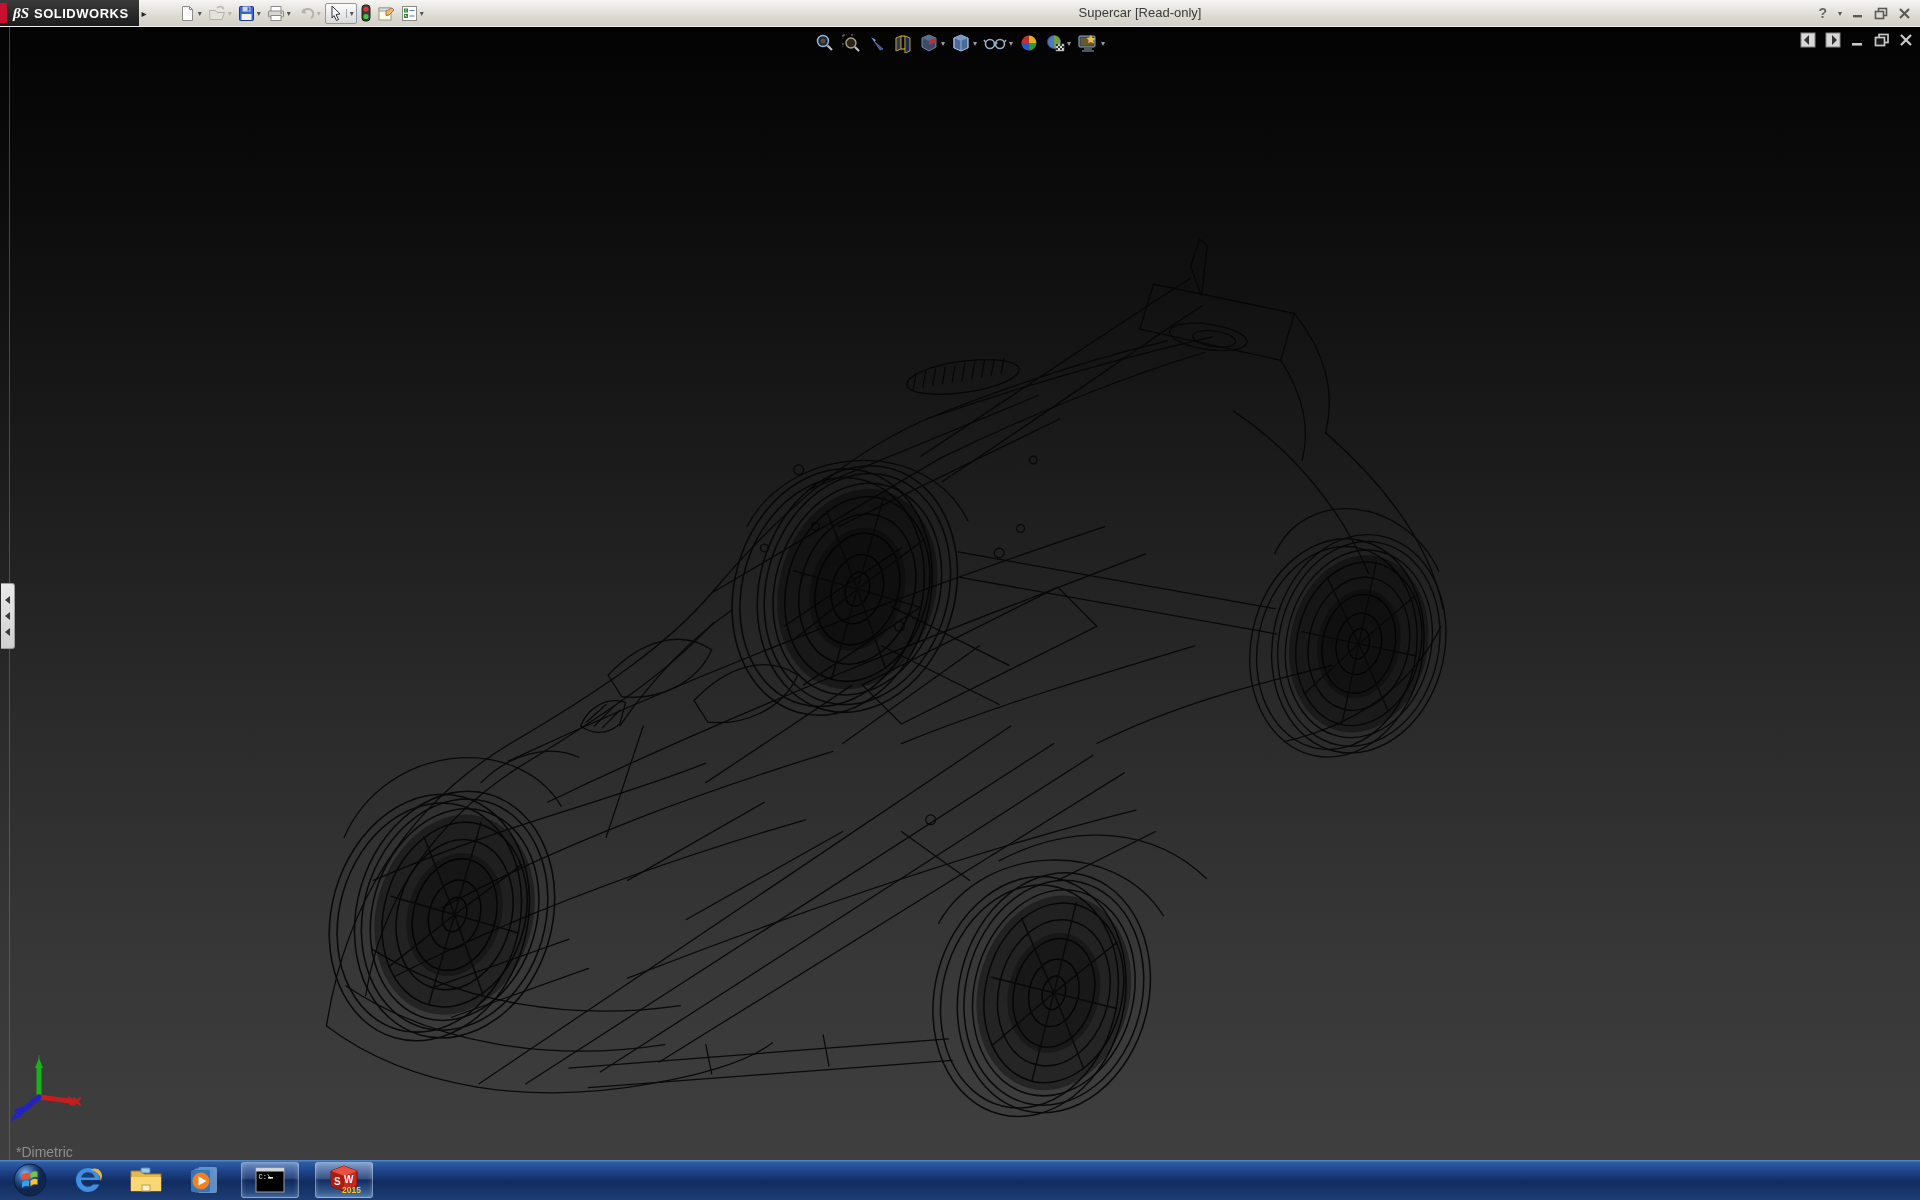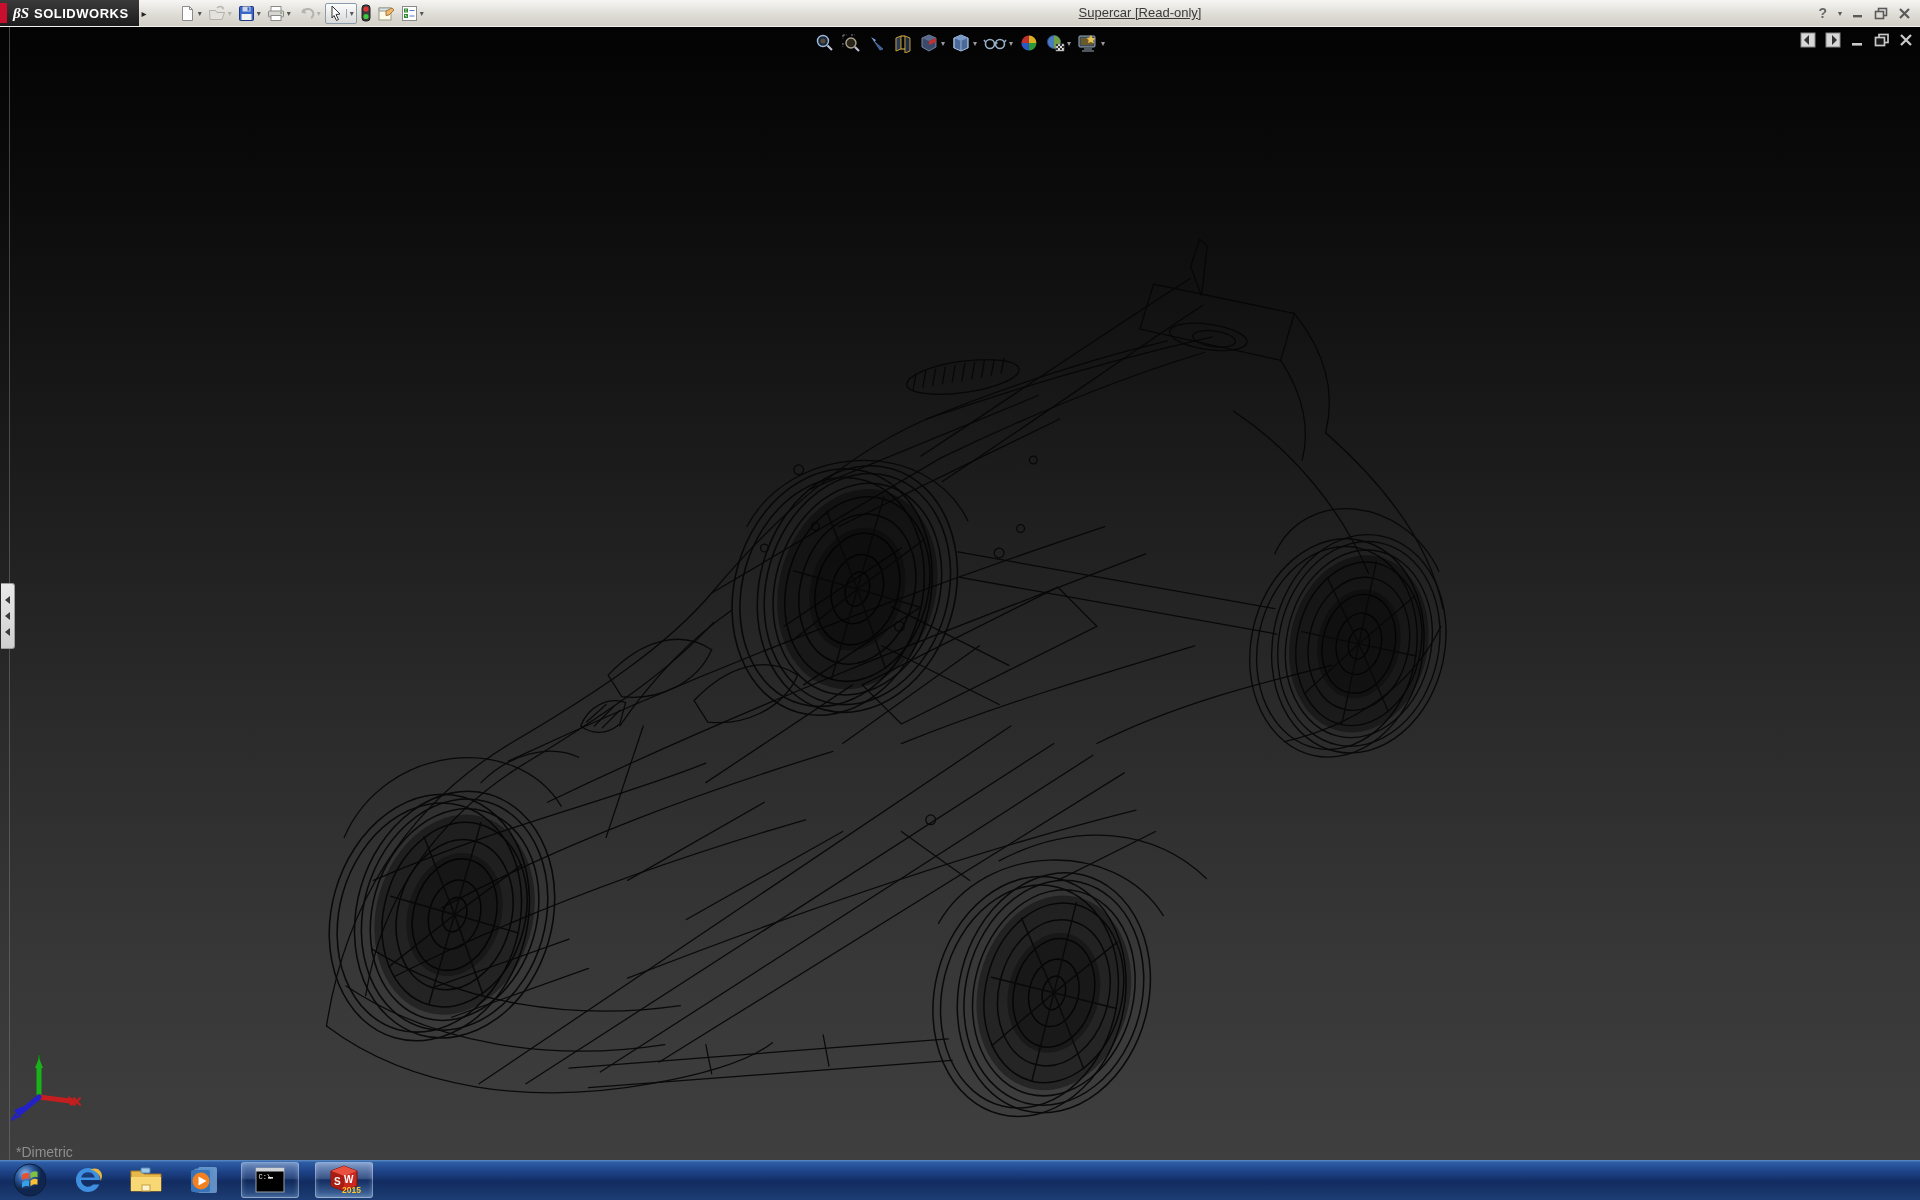--- a/index.html
+++ b/index.html
@@ -17,21 +17,21 @@
   .logo-text{font:bold 13px "Liberation Sans",sans-serif;color:#fff;letter-spacing:.5px;}
   .flyout-arrow{color:#222;font-size:10px;margin:0 4px 0 3px;}
   .std-toolbar{display:flex;align-items:center;gap:2px;margin-left:26px;}
   .tool{display:flex;align-items:center;padding:1px 2px;border-radius:2px;}
   .tool svg{display:block;}
   .dd{font-size:8px;color:#555;margin-left:2px;}
   .dd.dis{color:#b5b3ae;}
   .tool.pressed{border:1px solid #8a9cab;background:linear-gradient(#fdfdfd,#d9d9d9);}
   .tool.pressed .ddbox{border-left:1px solid #9aa8b4;margin-left:3px;padding-left:3px;}
   .title-text{position:absolute;left:1140px;top:5px;transform:translateX(-50%);
-    font-size:13px;color:#3a3a3a;white-space:nowrap;text-decoration:underline;}
+    font-size:13px;color:#3a3a3a;white-space:nowrap;}
   .tb-controls{position:absolute;right:8px;top:0;height:26px;display:flex;align-items:center;gap:9px;color:#5a5a5a;}
   .tb-help{font-size:14px;font-weight:bold;color:#666;}
   .tb-glyph svg{display:block;}
 
   
   .viewport{position:absolute;left:0;top:27px;width:1920px;height:1133px;
     background:linear-gradient(#030303 0%,#0b0b0b 14%,#1b1b1b 38%,#2a2a2a 60%,#373737 82%,#3f3f3f 100%);
     overflow:hidden;z-index:10;}
   .wire{position:absolute;left:0;top:-1px;}
 

